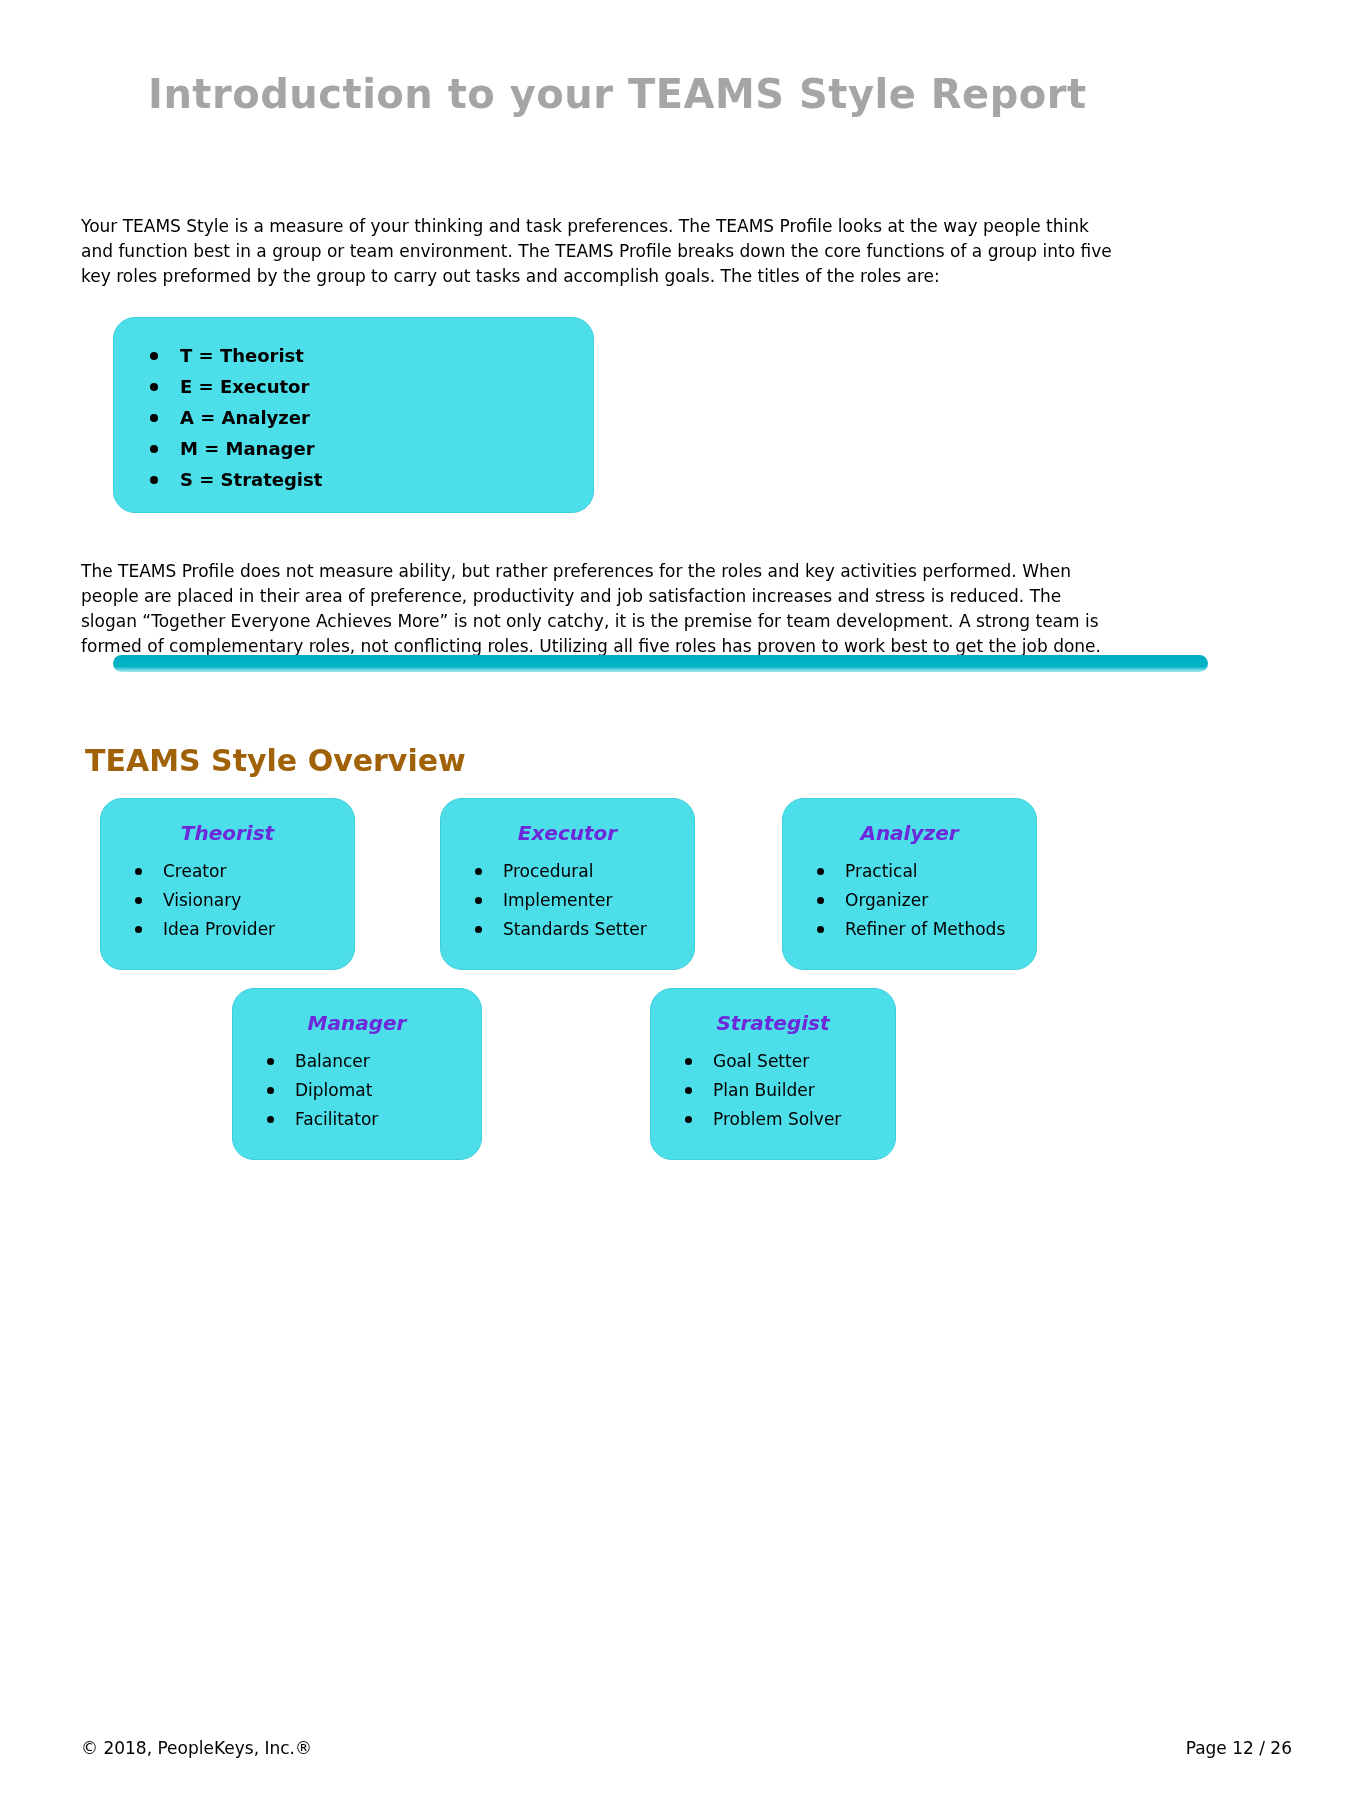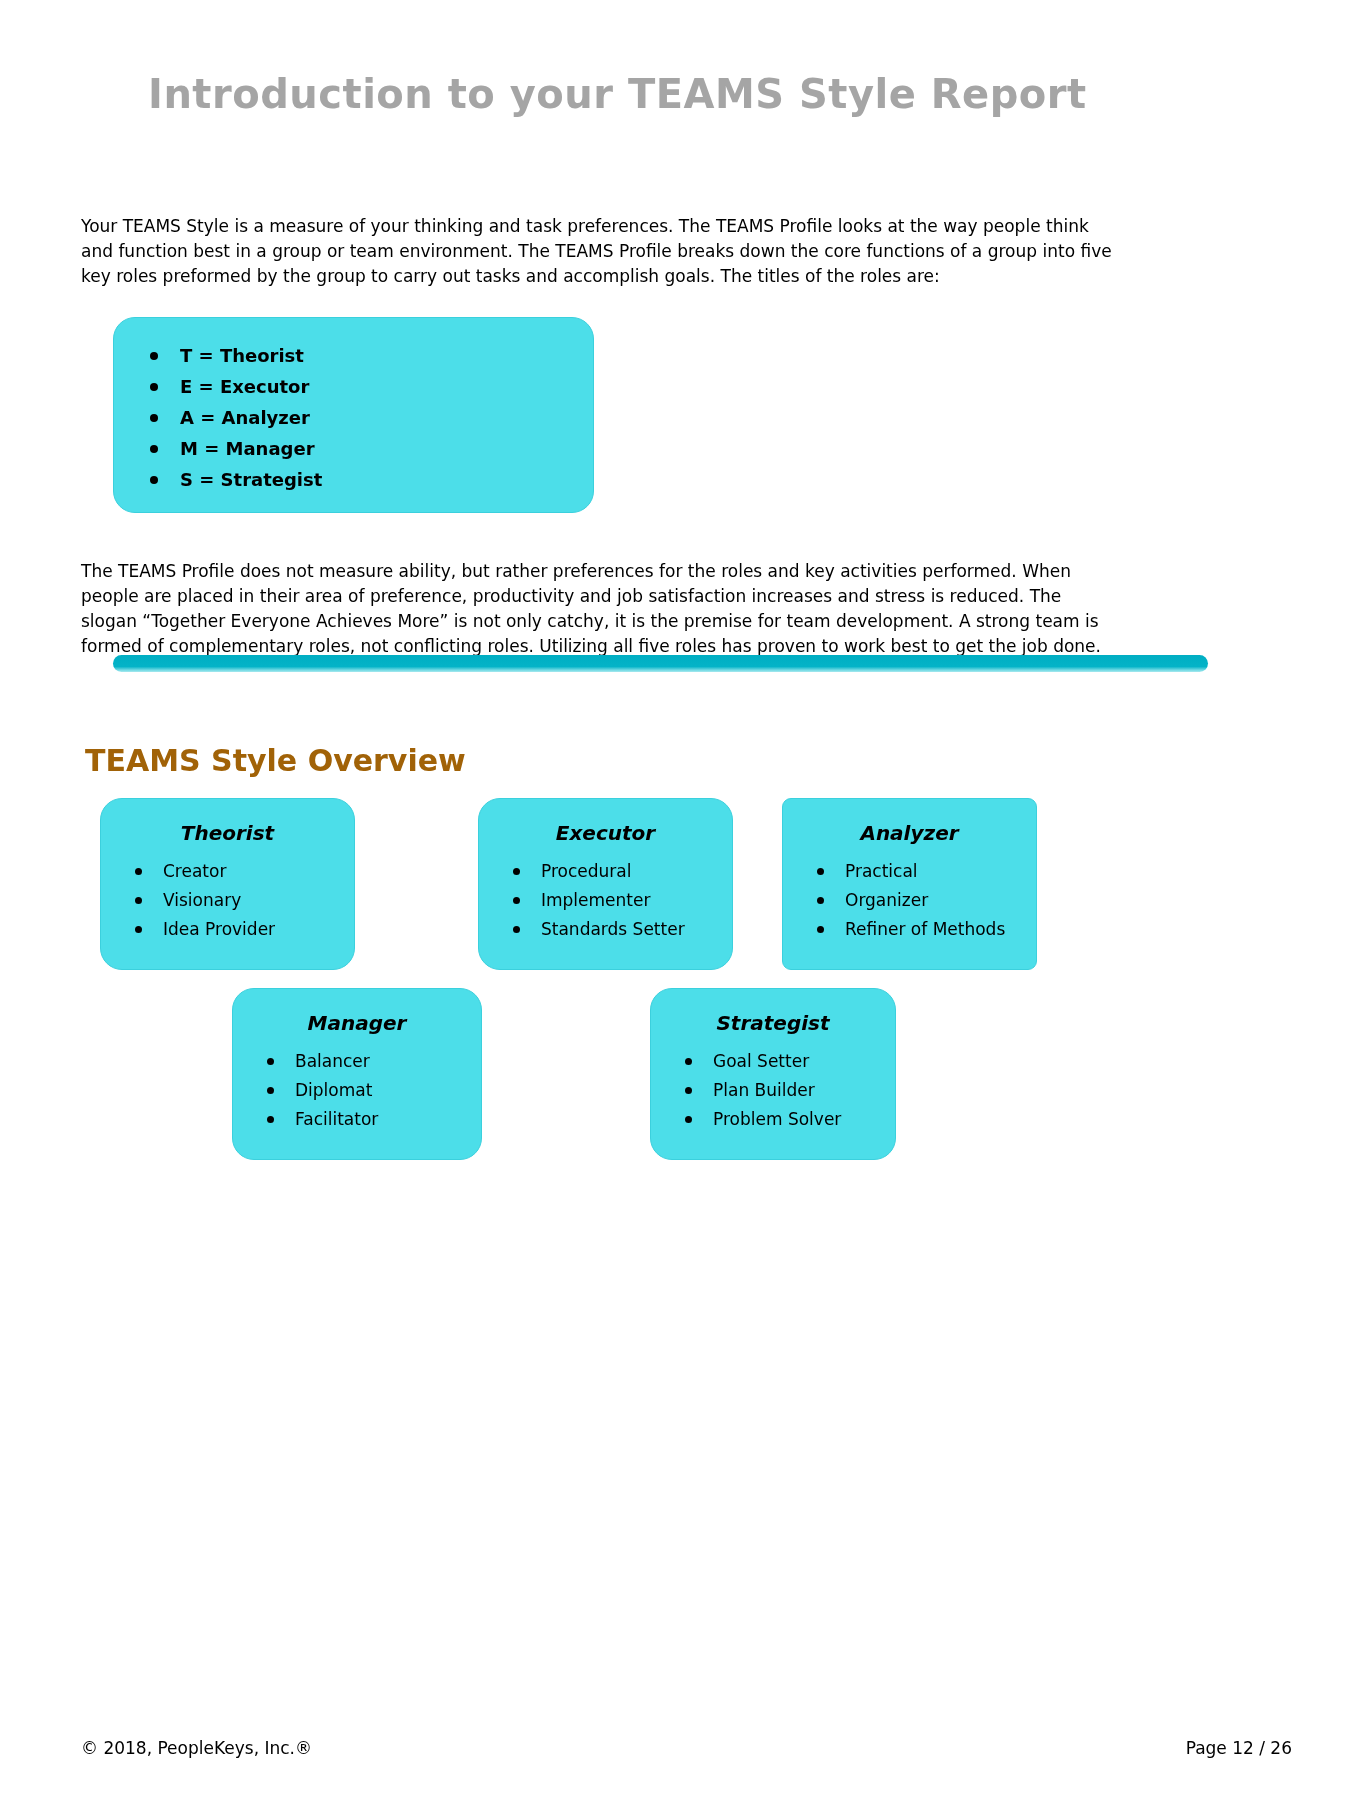--- a/index.html
+++ b/index.html
@@ -103,21 +103,21 @@
     box-sizing: border-box;
     height: 172px;
   }
   .role-box .role-title {
     display: block;
     margin-top: 22px;
     text-align: center;
     font-size: 20px;
     font-weight: bold;
     font-style: italic;
-    color: #000000;
+    color: #6d28d9;
   }
   .role-box ul {
     list-style: none;
     margin: 12px 0 0 0;
     padding: 0 0 0 34px;
   }
   .role-box li {
     position: relative;
     padding-left: 28px;
     font-size: 17px;
@@ -127,22 +127,22 @@
     content: "";
     position: absolute;
     left: 0;
     top: 11px;
     width: 7px;
     height: 7px;
     border-radius: 50%;
     background: #000000;
   }
   .box-0 { left: 100px; top: 798px; width: 255px; }
-  .box-1 { left: 440px; top: 798px; width: 255px; margin-left: 38px; }
-  .box-2 { left: 782px; top: 798px; width: 255px; border-radius: 9px; }
+  .box-1 { left: 440px; top: 798px; width: 255px; }
+  .box-2 { left: 782px; top: 798px; width: 255px; }
   .box-3 { left: 232px; top: 988px; width: 250px; }
   .box-4 { left: 650px; top: 988px; width: 246px; }
 
   
   .footer-left {
     position: absolute;
     left: 81px;
     top: 1738px;
     font-size: 17px;
   }

